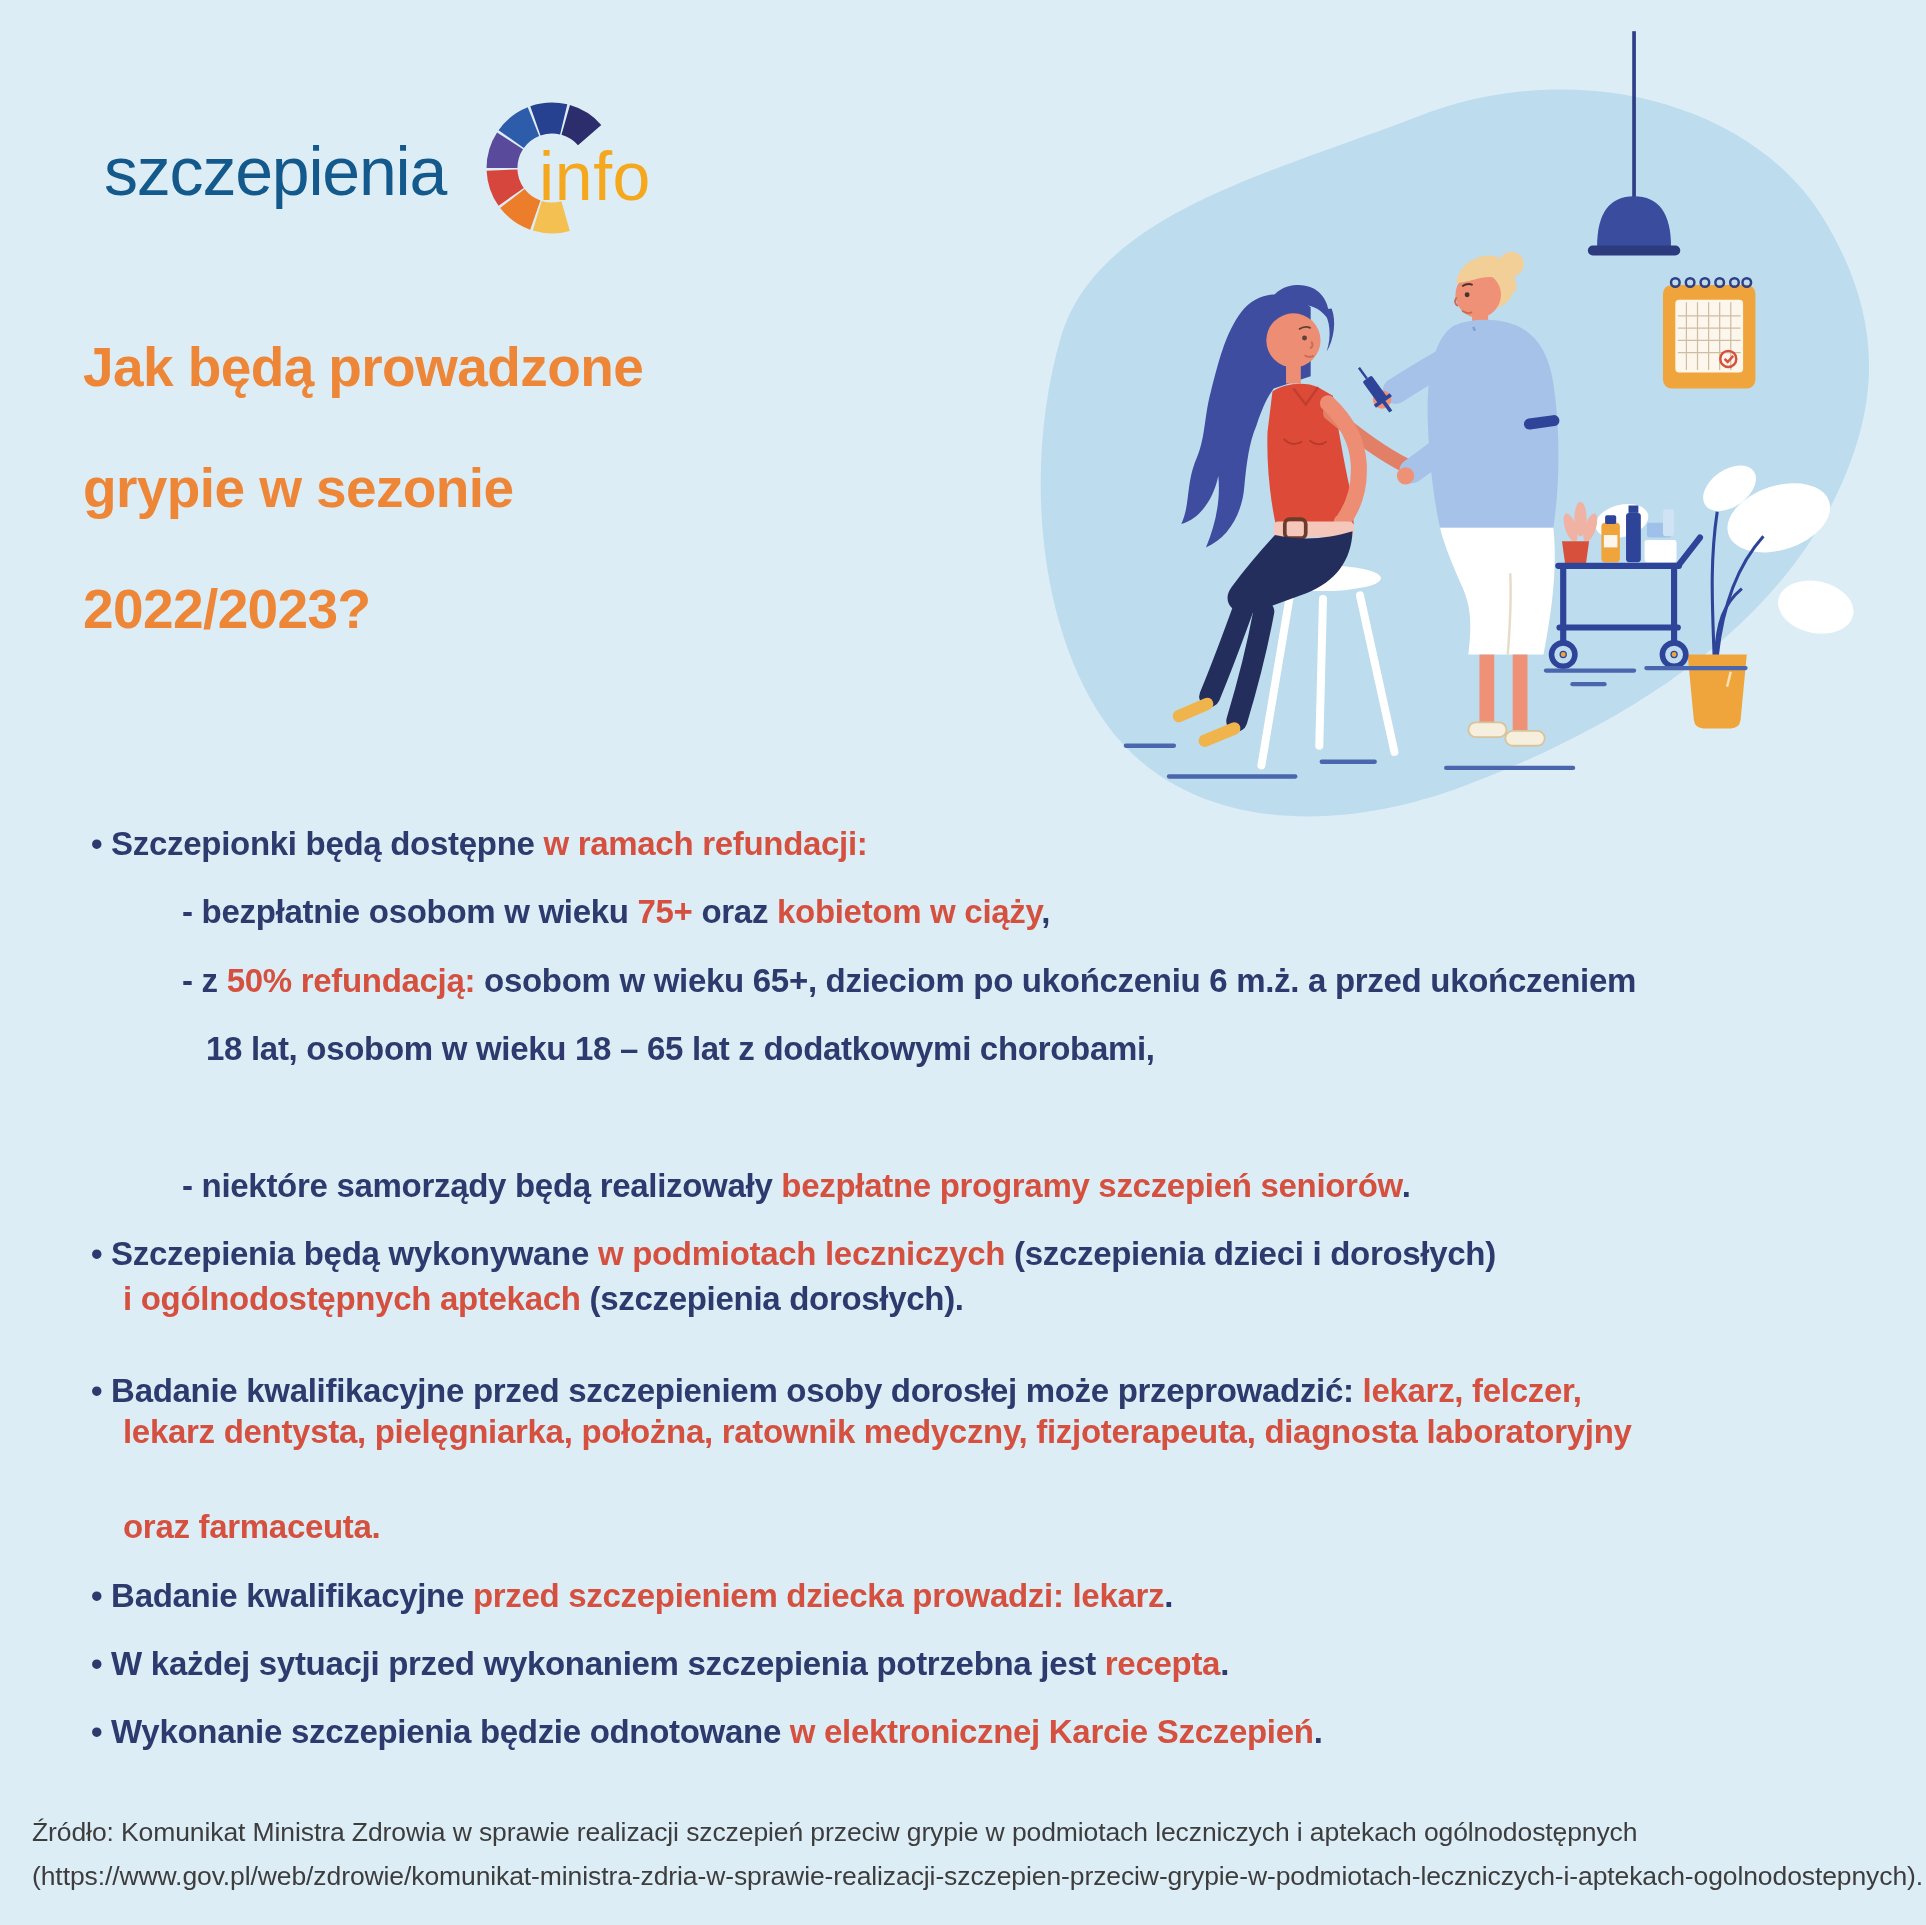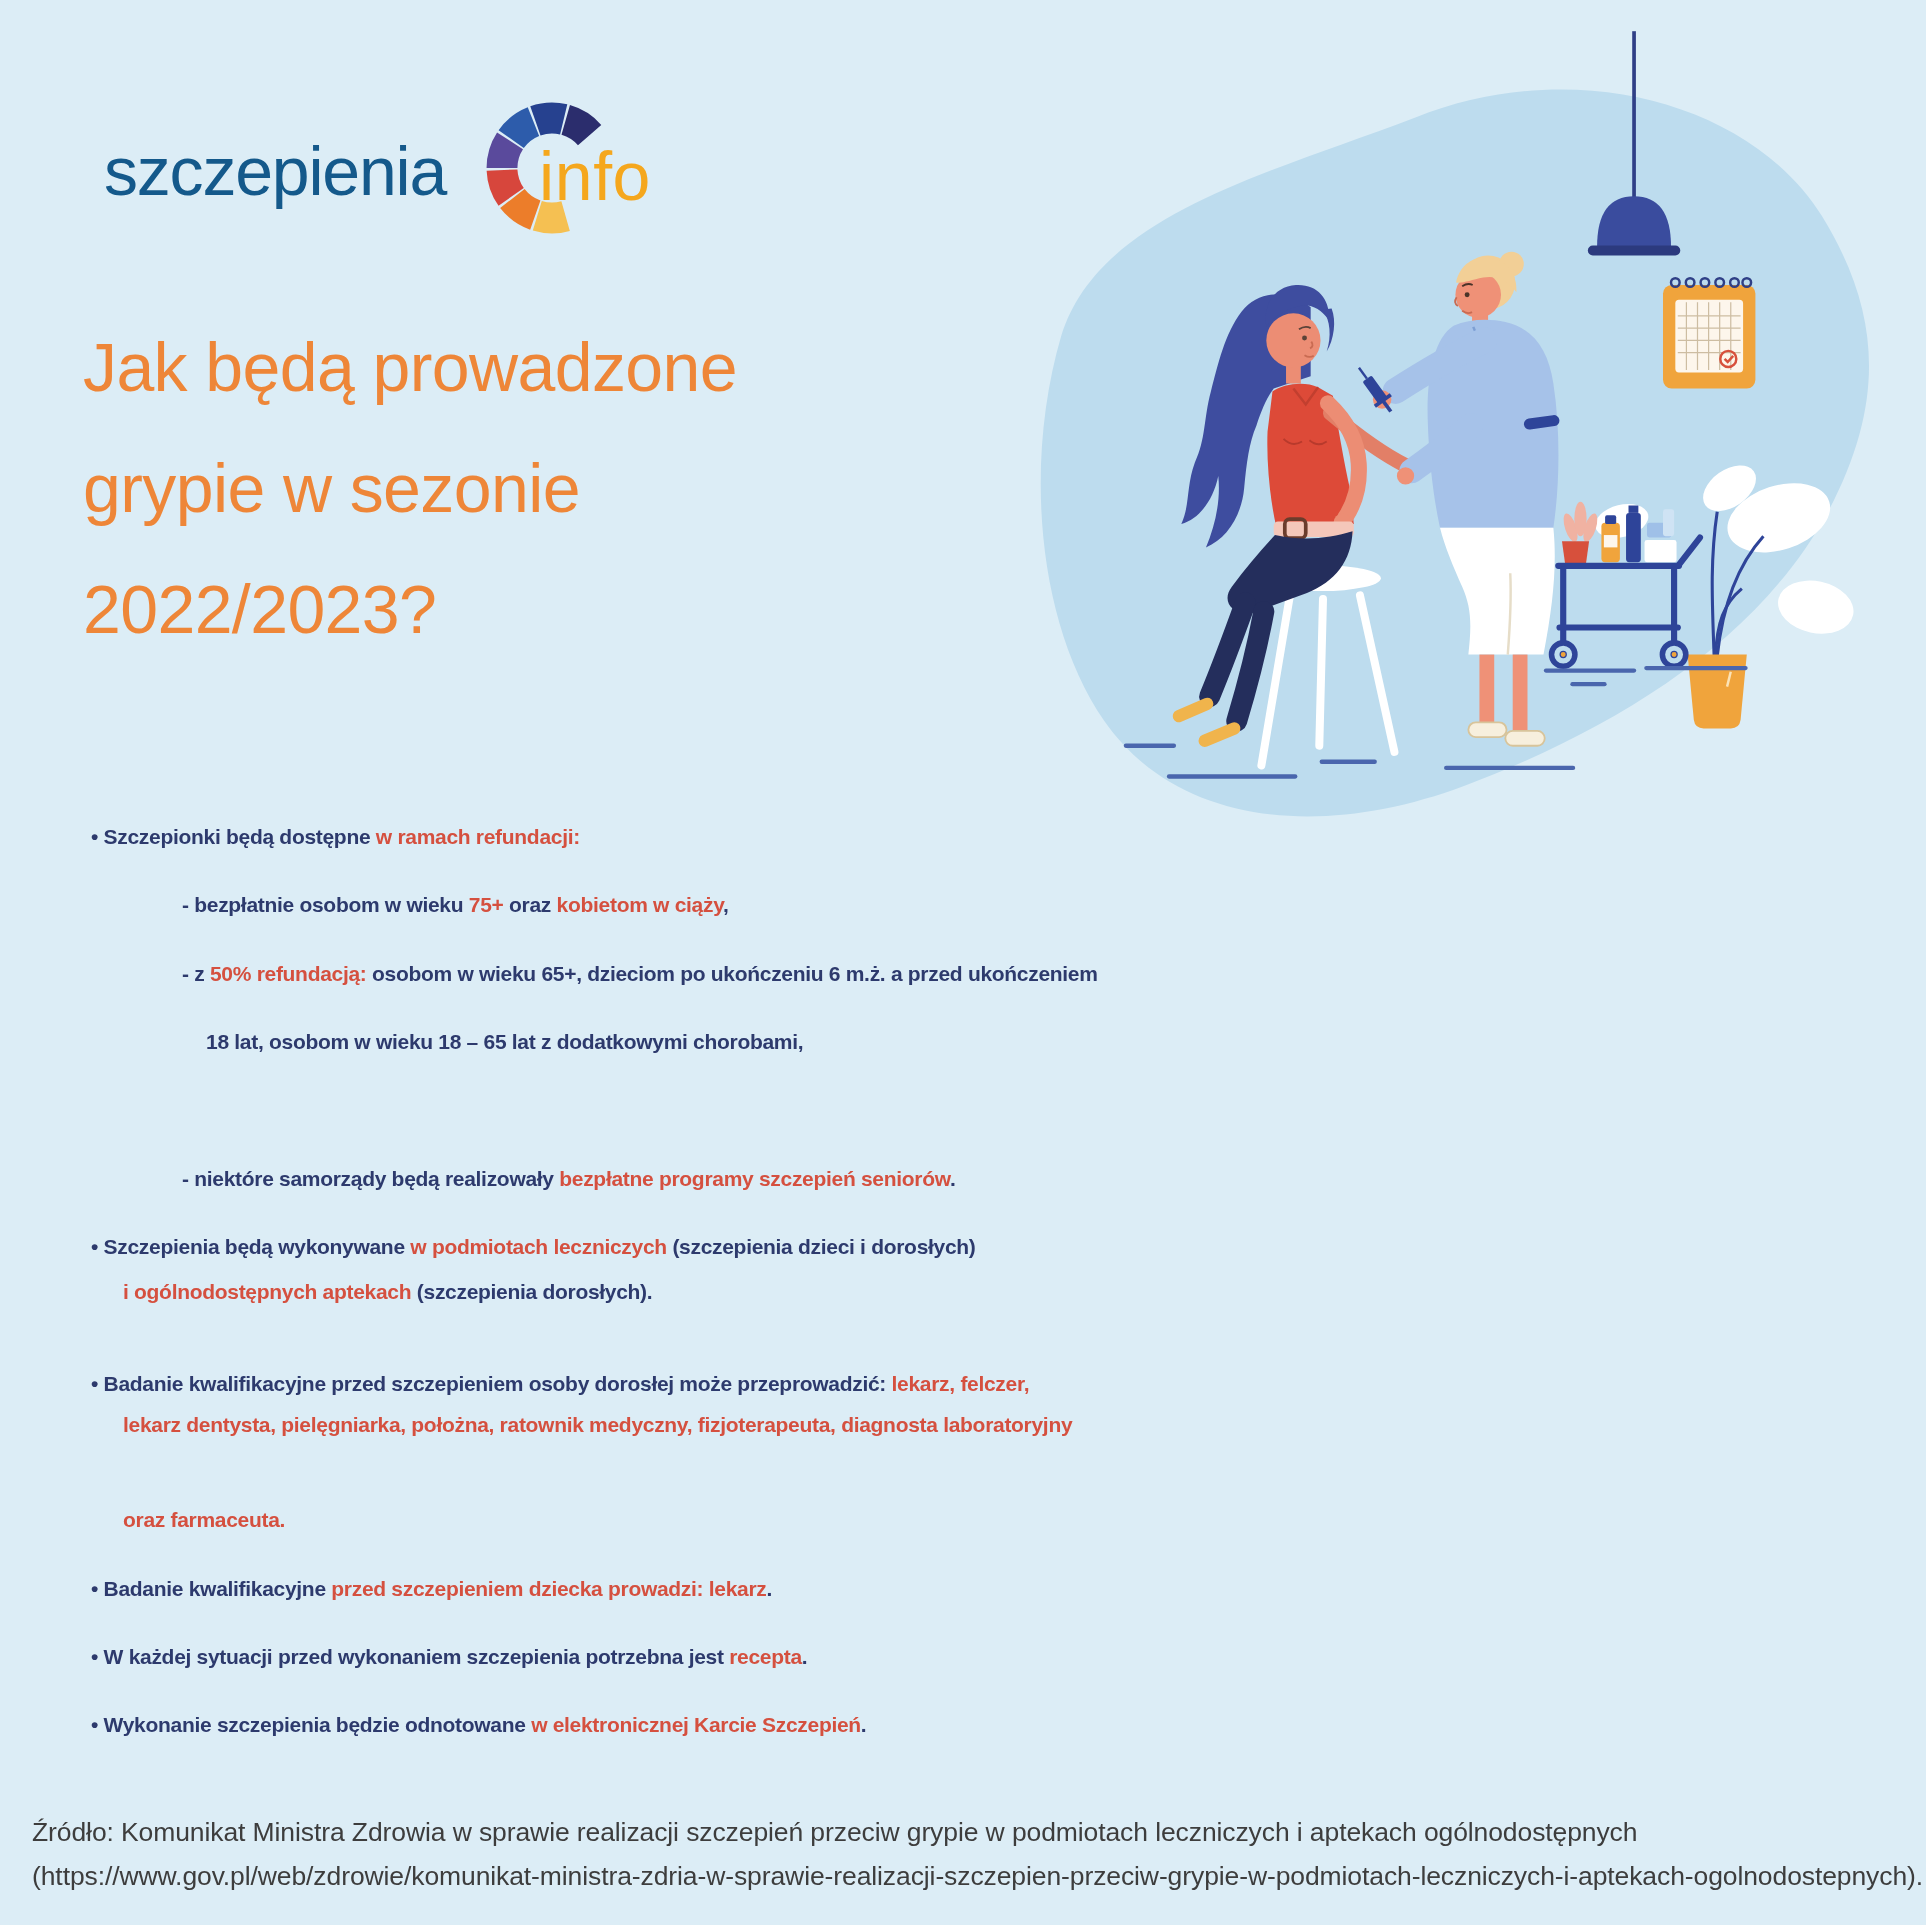--- a/index.html
+++ b/index.html
@@ -8,27 +8,27 @@
     background:var(--bg,#dcedf6);
     font-family:"Liberation Sans",sans-serif;
   }
   
   .logo-word{position:absolute;left:104px;top:137px;font-size:68px;font-weight:normal;
     letter-spacing:-1.2px;color:var(--logo-blue,#14598b);line-height:1;}
   .logo-arc{position:absolute;left:481px;top:97px;width:142px;height:142px;}
   .logo-info{position:absolute;left:539px;top:142px;font-size:68px;font-weight:400;
     color:var(--info-orange,#f5a71d);line-height:1;letter-spacing:0.6px;}
   
-  .title{position:absolute;left:83px;top:307px;margin:0;font-size:68px;font-weight:normal;
+  .title{position:absolute;left:83px;top:307px;margin:0;font-size:55px;font-weight:bold;
     color:var(--orange,#ee8638);line-height:121px;letter-spacing:-0.6px;}
   
   .scene{position:absolute;left:1015px;top:31px;width:887px;height:795px;}
   
   .bullets{position:absolute;left:0;top:824px;width:1926px;height:967px;}
-  .bline{position:absolute;white-space:nowrap;font-size:21px;font-weight:bold;
+  .bline{position:absolute;white-space:nowrap;font-size:33px;font-weight:bold;
     letter-spacing:-0.3px;line-height:1.2;}
   .bline.bullet{left:91px;}
   .bline.sub{left:182px;}
   .bline.cont{left:123px;}
   .bline.cont2{left:206px;}
   .navy{color:var(--navy,#2d3a6d);}
   .red{color:var(--red,#d5503f);}
   
   .source{position:absolute;left:32px;top:1810px;font-size:26.5px;font-weight:400;
     color:#3d3d3d;line-height:44px;letter-spacing:-0.1px;}

